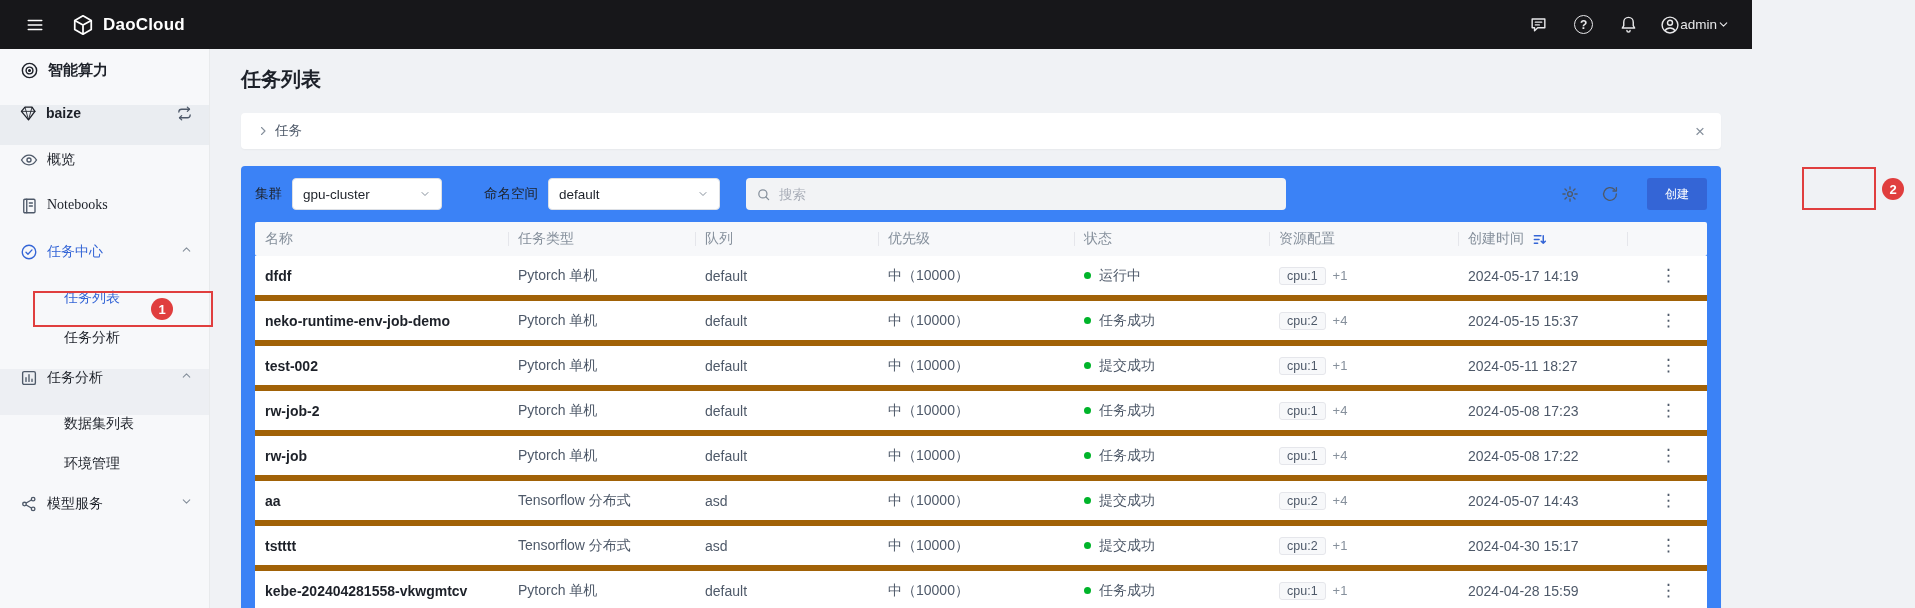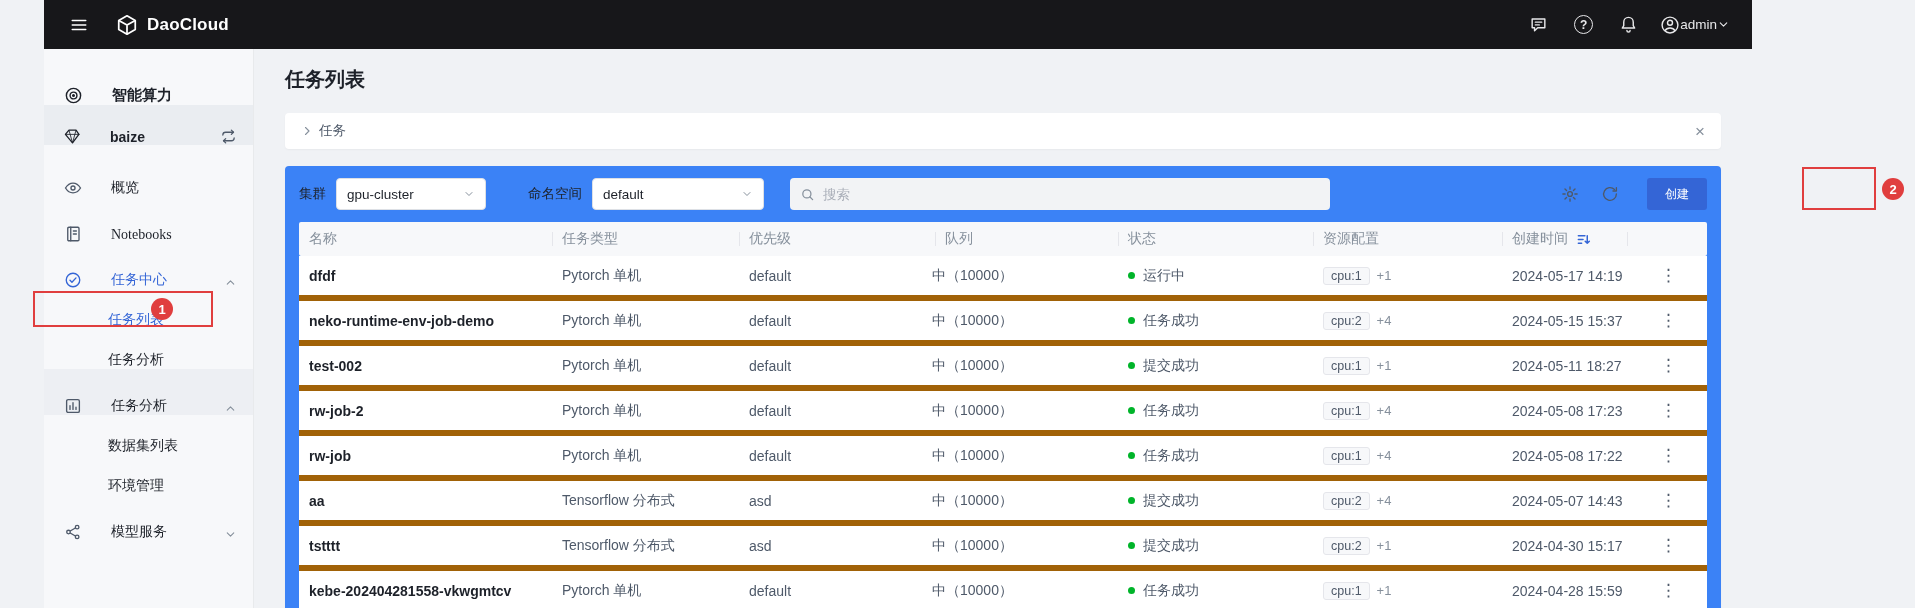--- a/index.html
+++ b/index.html
@@ -1,37 +1,37 @@
 <!DOCTYPE html>
 <html><head>
 <meta charset="utf-8">
 <style>
   * { box-sizing: border-box; margin: 0; padding: 0; }
   html,body { width:1915px; height:608px; overflow:hidden; }
   body { font-family:"Liberation Sans", sans-serif; background:#f0f2f5; color:#1d2129; font-size:14px; }
-  .page { position:relative; width:1752px; height:608px;padding-left:44px; }
+  .page { position:relative; width:1752px; height:608px; }
 
   
   .topbar { height:49px; background:#17171a; display:flex; align-items:center; padding:0 20px; color:#fff; }
   .icon-btn { background:none; border:none; color:inherit; cursor:pointer; display:flex; align-items:center; justify-content:center; padding:6px; }
   .hamburger { margin-right:22px; }
   .brand { display:flex; align-items:center; gap:9px; cursor:pointer; }
   .brand-name { font-size:17px; font-weight:bold; letter-spacing:.2px; }
   .topbar-right { margin-left:auto; display:flex; align-items:center; gap:14px; color:#e8e8ea; }
   .help-circle { width:19px; height:19px; border:1.6px solid #e8e8ea; border-radius:50%; display:flex; align-items:center; justify-content:center; font-size:12px; font-weight:bold; }
   .user-menu { display:flex; align-items:center; cursor:pointer; padding:4px 2px; }
   .user-name { font-size:13.5px; }
 
   
   .app { display:flex; height:559px; }
   .sidebar { width:210px; background:#f7f8fa; border-right:1px solid #e8eaec; padding-top:12px; flex-shrink:0; }
   .main { flex:1; padding:16px 31px 0 31px; overflow:hidden; }
 
   
-  .sb-item { display:flex; align-items:flex-end; gap:29px; padding:0 16px 0 20px; cursor:pointer; color:#1d2129; }
+  .sb-item { display:flex; align-items:flex-start; gap:9px; padding:0 16px 0 20px; cursor:pointer; color:#1d2129; }
   .sb-section { height:44px; font-weight:bold; font-size:15px; }
   .sb-workspace { height:40px; background:#eaedf1; margin:0 0 0 0; font-weight:bold; }
   .sb-workspace .sb-label { flex:1; }
   .sb-nav-item { height:46px; font-size:14px; }
   .sb-nav-item .sb-label { flex:1;font-family:Liberation Serif, serif; }
   .sb-child { height:40px; padding-left:64px; font-size:14px; }
   .sb-active { color:#3465d6; }
   .sb-highlight { background:#edeff3; }
   .sb-icon { display:flex; align-items:center; color:#4e5969; }
   .sb-active .sb-icon { color:#3465d6; }
@@ -309,22 +309,22 @@
                 </svg>
             </button>
             <button class="btn-primary">创建</button>
           </div>
         </div>
 
         <div class="table">
           <div class="thead">
             <div class="th c-name">名称</div>
             <div class="th c-type">任务类型</div>
+            <div class="th c-queue">队列</div>
             <div class="th c-prio">优先级</div>
-            <div class="th c-queue">队列</div>
             <div class="th c-status">状态</div>
             <div class="th c-res">资源配置</div>
             <div class="th c-created">
               <span>创建时间</span>
               <span class="sort-ico">
                 <svg width="15" height="15" viewBox="0 0 16 16" fill="none" stroke="currentColor" stroke-width="1.6" stroke-linecap="round" stroke-linejoin="round">
                     <path d="M2.5 4h7M2.5 8h5M2.5 12h3.5"></path>
                     <path d="M12 4v8M12 12l-2.2-2.2M12 12l2.2-2.2"></path>
                   </svg>
               </span>

